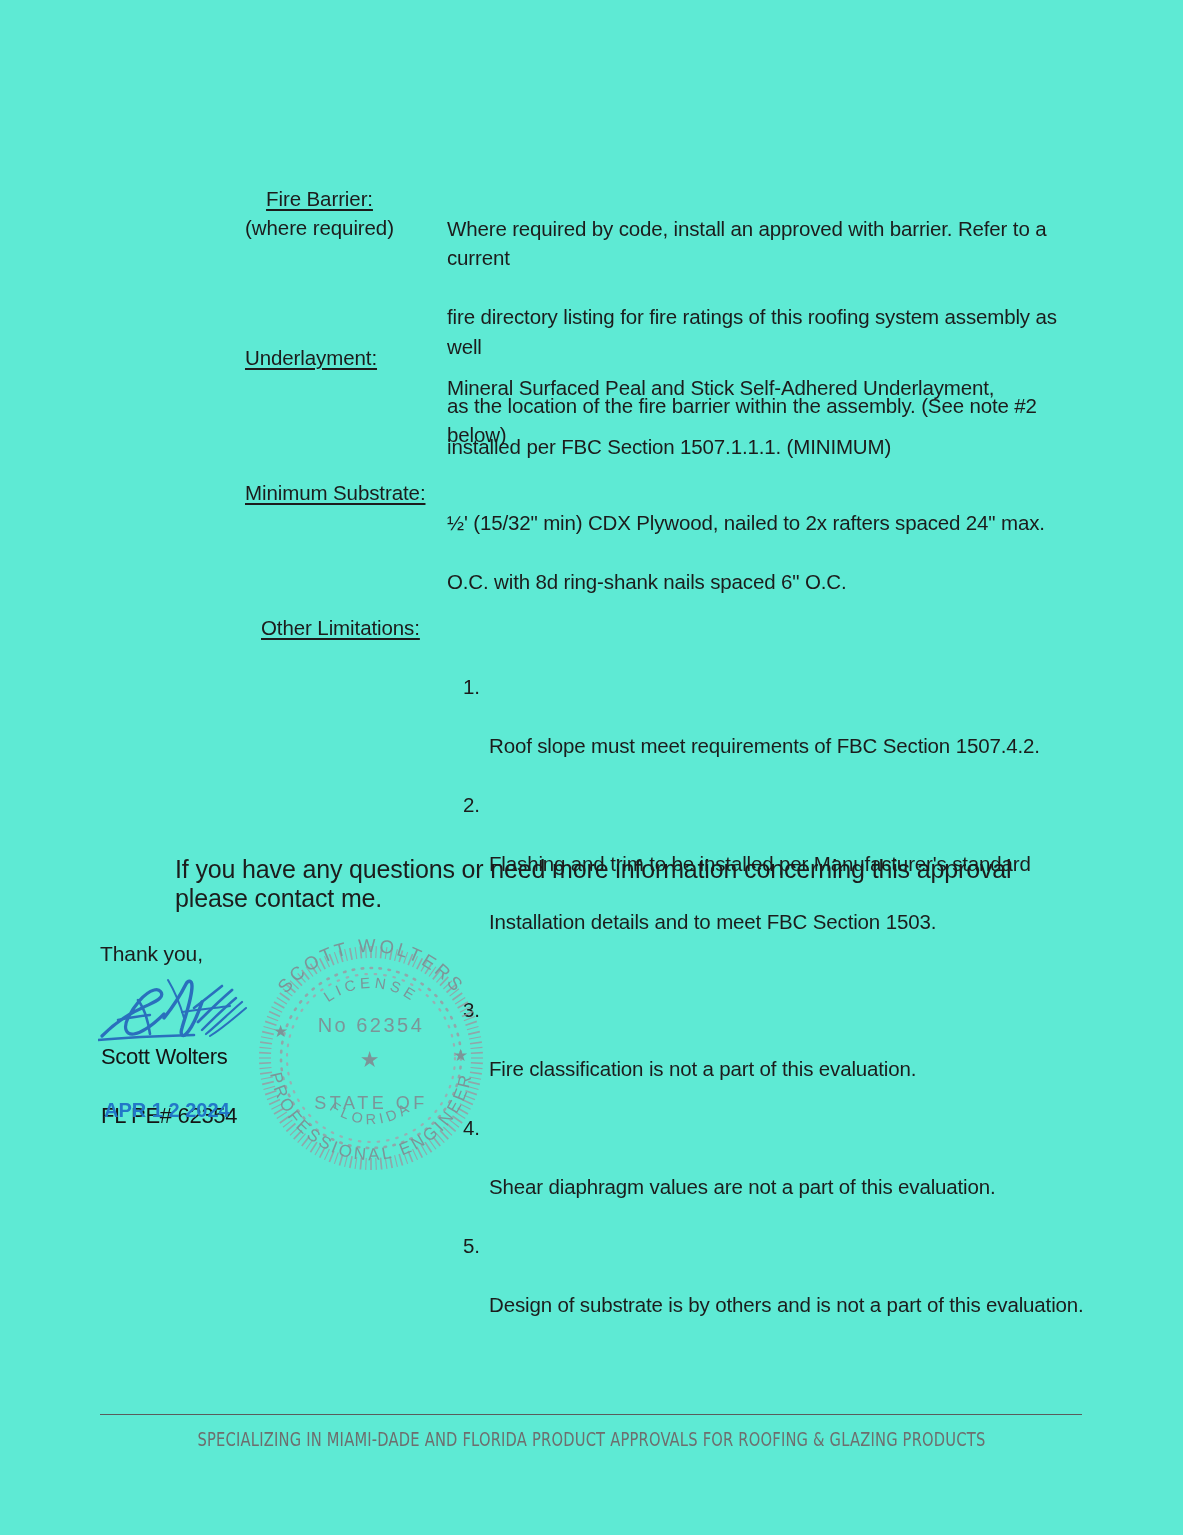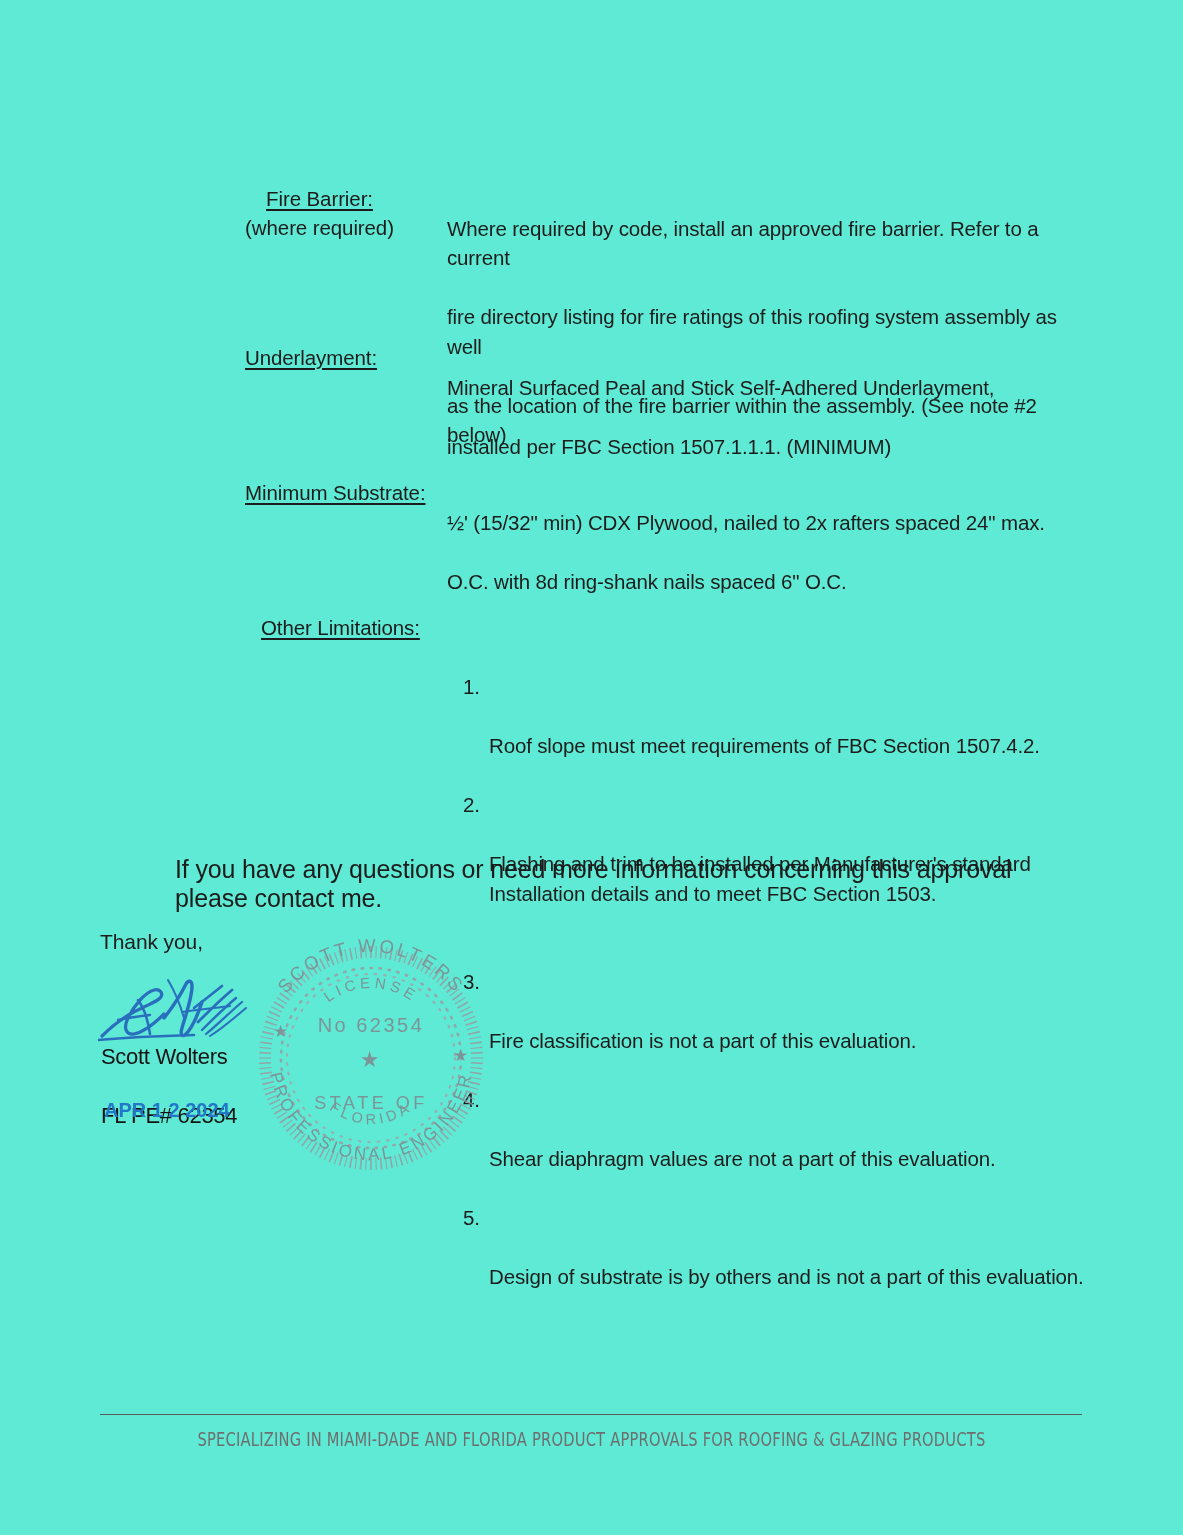--- a/index.html
+++ b/index.html
@@ -83,21 +83,21 @@
   }
   .num-list li {
     position: relative;
     padding-left: 26px;
   }
   .num-list li .num {
     position: absolute;
     left: 0;
     top: 0;
   }
-  .num-list li .cont { display: block; }
+  .num-list li .cont { display: block; margin-top: 28px; }
 
   
   #closing-line {
     position: absolute;
     top: 855px;
     left: 175px;
     width: 900px;
     font-size: 25px;
     line-height: 29px;
     letter-spacing: -0.15px;
@@ -107,21 +107,21 @@
   
   #signature-block {
     position: absolute;
     top: 930px;
     left: 100px;
     width: 420px;
     height: 270px;
   }
   #thank-you {
     position: absolute;
-    top: 0;
+    top: 12px;
     left: 0;
     font-size: 21px;
     letter-spacing: -0.1px;
     color: #1c1c1c;
   }
   #signature-mark {
     position: absolute;
     top: 48px;
     left: -2px;
     width: 160px;
@@ -202,21 +202,21 @@
 <body>
 
 <div class="page">
 
   <div class="spec-row" id="row-fire-barrier">
     <div class="spec-label-col center">
       <span class="spec-label">Fire Barrier:</span>
       <span class="spec-sublabel">(where required)</span>
     </div>
     <div class="spec-body">
-      <span class="line">Where required by code, install an approved fire barrier. Refer to a current</span>
+      <span class="line">Where required by code, install an approved with barrier. Refer to a current</span>
       <span class="line">fire directory listing for fire ratings of this roofing system assembly as well</span>
       <span class="line">as the location of the fire barrier within the assembly.  (See note #2 below)</span>
     </div>
   </div>
 
   <div class="spec-row" id="row-underlayment">
     <div class="spec-label-col">
       <span class="spec-label">Underlayment:</span>
     </div>
     <div class="spec-body">

